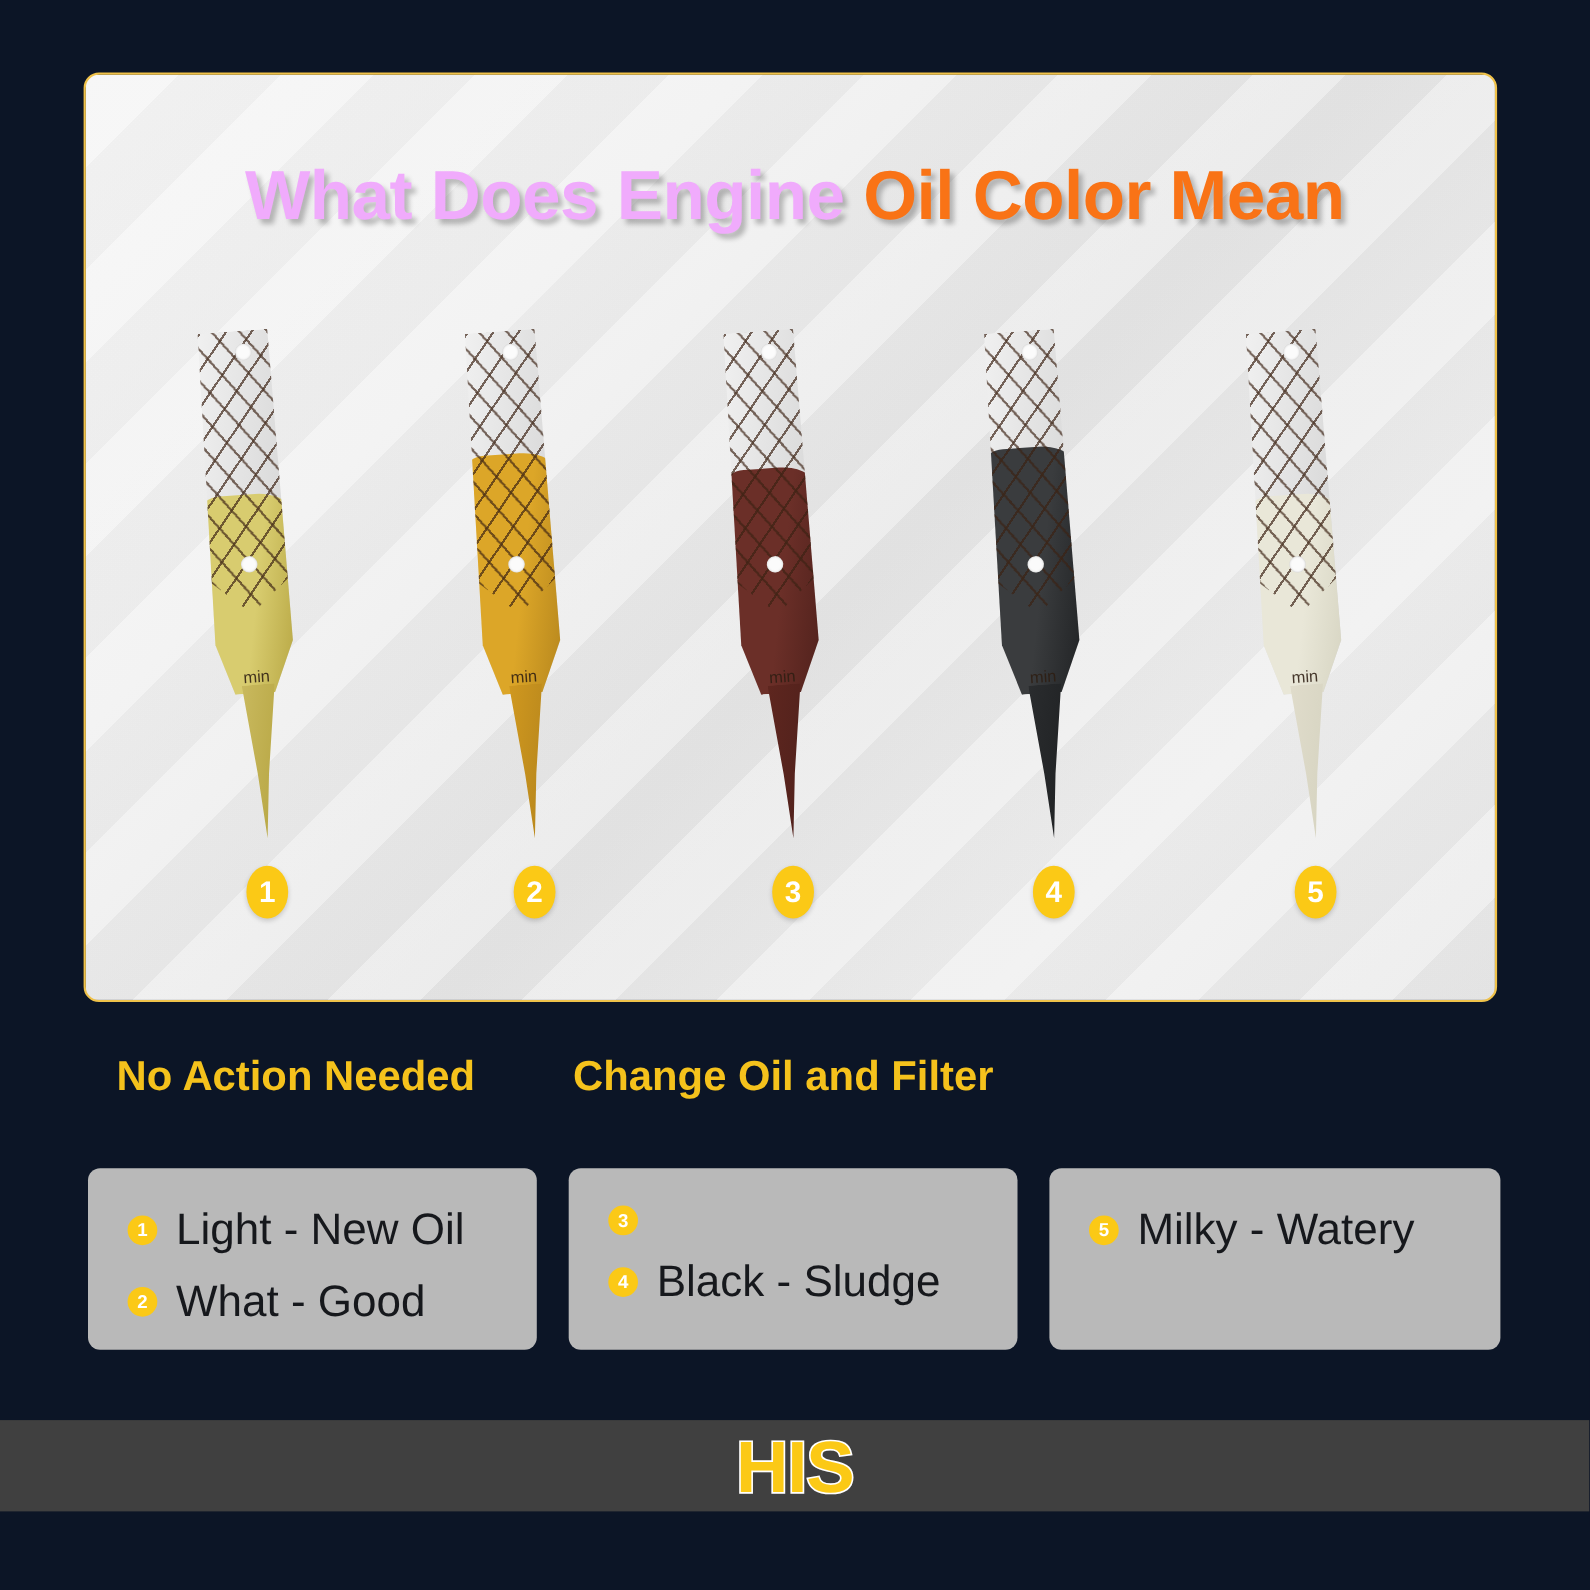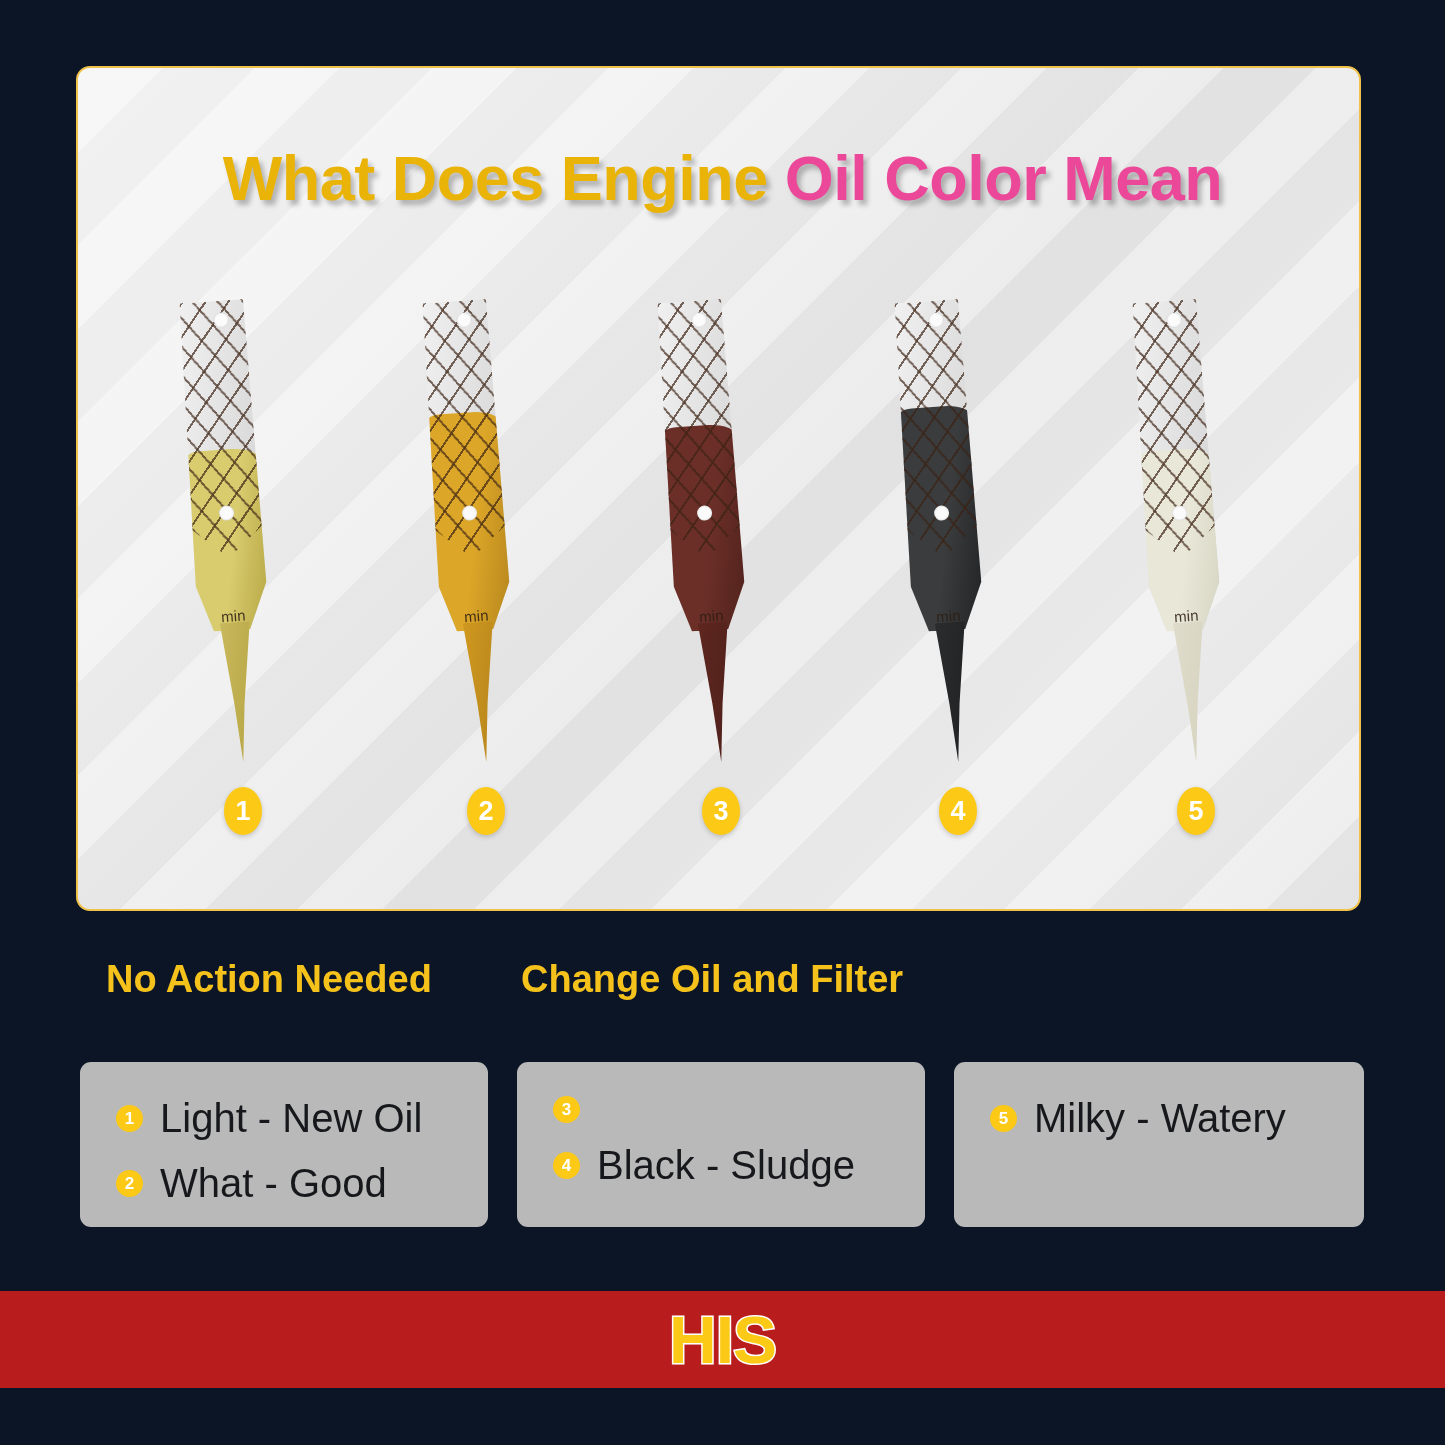--- a/index.html
+++ b/index.html
@@ -34,22 +34,22 @@
     position:absolute;
     left:0; right:0; top:142px;
     text-align:center;
     font-size:63px;
     font-weight:bold;
     letter-spacing:-0.5px;
     white-space:nowrap;
     text-shadow:4px 5px 5px rgba(0,0,0,.25);
     z-index:4;
   }
-  .title .y { color:#eab308; }
-  .title .b { color:#ec4899; }
+  .title .y { color:#f0abfc; }
+  .title .b { color:#f97316; }
 
   
   .sticks {
     position:absolute;
     left:0; right:0; top:300px;
     height:460px;
     z-index:3;
   }
   .stickwrap {
     position:absolute;
@@ -172,22 +172,22 @@
     font-size:40px;
     color:#16181c;
     white-space:nowrap;
     font-family:"Liberation Sans", sans-serif;
   }
 
   
   .footer {
     position:absolute;
     left:0; right:0;
-    top:1291px; height:97px;
-    background:#b91c1c;
+    top:1291px; height:83px;
+    background:#404040;
     display:flex; align-items:center; justify-content:center;
   }
   .logo {
     font-size:66px;
     font-weight:bold;
     letter-spacing:-1px;
     line-height:1;
     display:flex;
   }
   .logo .his {

